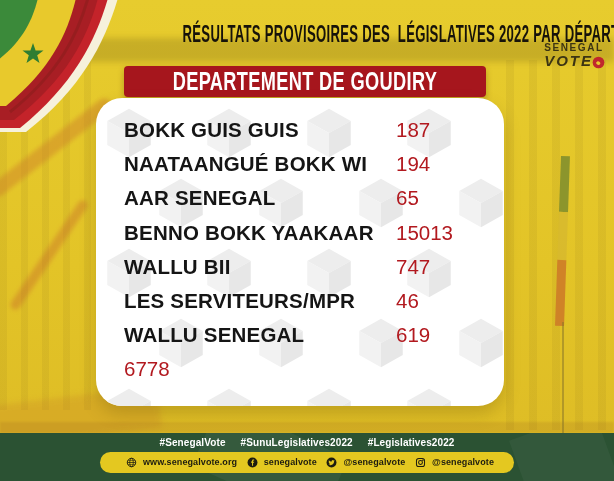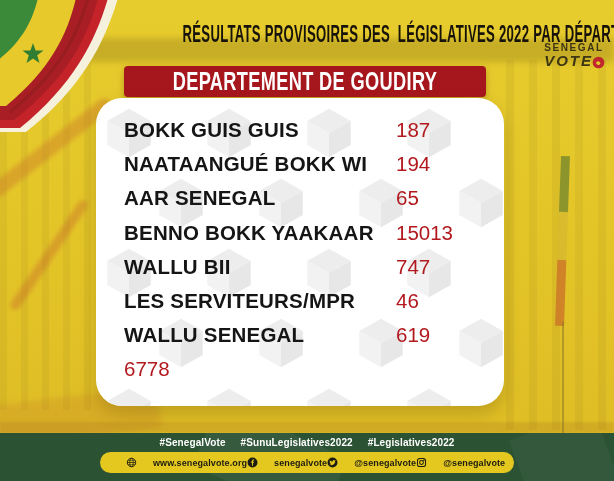--- a/index.html
+++ b/index.html
@@ -51,21 +51,21 @@
   .party{font-weight:bold;font-size:20.5px;letter-spacing:.2px;color:#151515;white-space:nowrap;}
   .votes{font-weight:normal;font-size:20.5px;color:#B2191F;text-align:left;}
   
   .footer{position:absolute;left:0;right:0;top:433px;height:48px;background:#2B5233;overflow:hidden;}
   .footer .deco{position:absolute;left:200px;top:-6px;width:140px;height:70px;background:rgba(255,255,255,.05);transform:rotate(24deg);}
   .footer .deco2{position:absolute;left:520px;top:-10px;width:90px;height:80px;background:rgba(255,255,255,.04);transform:rotate(-20deg);}
   .hashtags{position:absolute;left:0;right:0;top:4px;display:flex;justify-content:center;gap:15px;}
   .hashtags span{color:#fff;font-weight:bold;font-size:10px;letter-spacing:.1px;}
   .pill{position:absolute;left:100px;top:19px;width:414px;height:21px;background:#E4C820;border-radius:11px;
     display:flex;align-items:center;justify-content:space-between;padding:0 20px 0 26px;box-sizing:border-box;}
-  .social{display:flex;align-items:center;gap:16px;}
+  .social{display:flex;align-items:flex-start;gap:6px;}
   .social .lbl{font-weight:bold;font-size:9px;color:#1D1C10;letter-spacing:.1px;}
   .social svg{display:block;}
 </style>
 </head>
 <body>
 
 <div class="canvas">
 
   <div class="bg-layer bg-roofline"></div>
   <div class="bg-layer bg-cols-left"></div>

